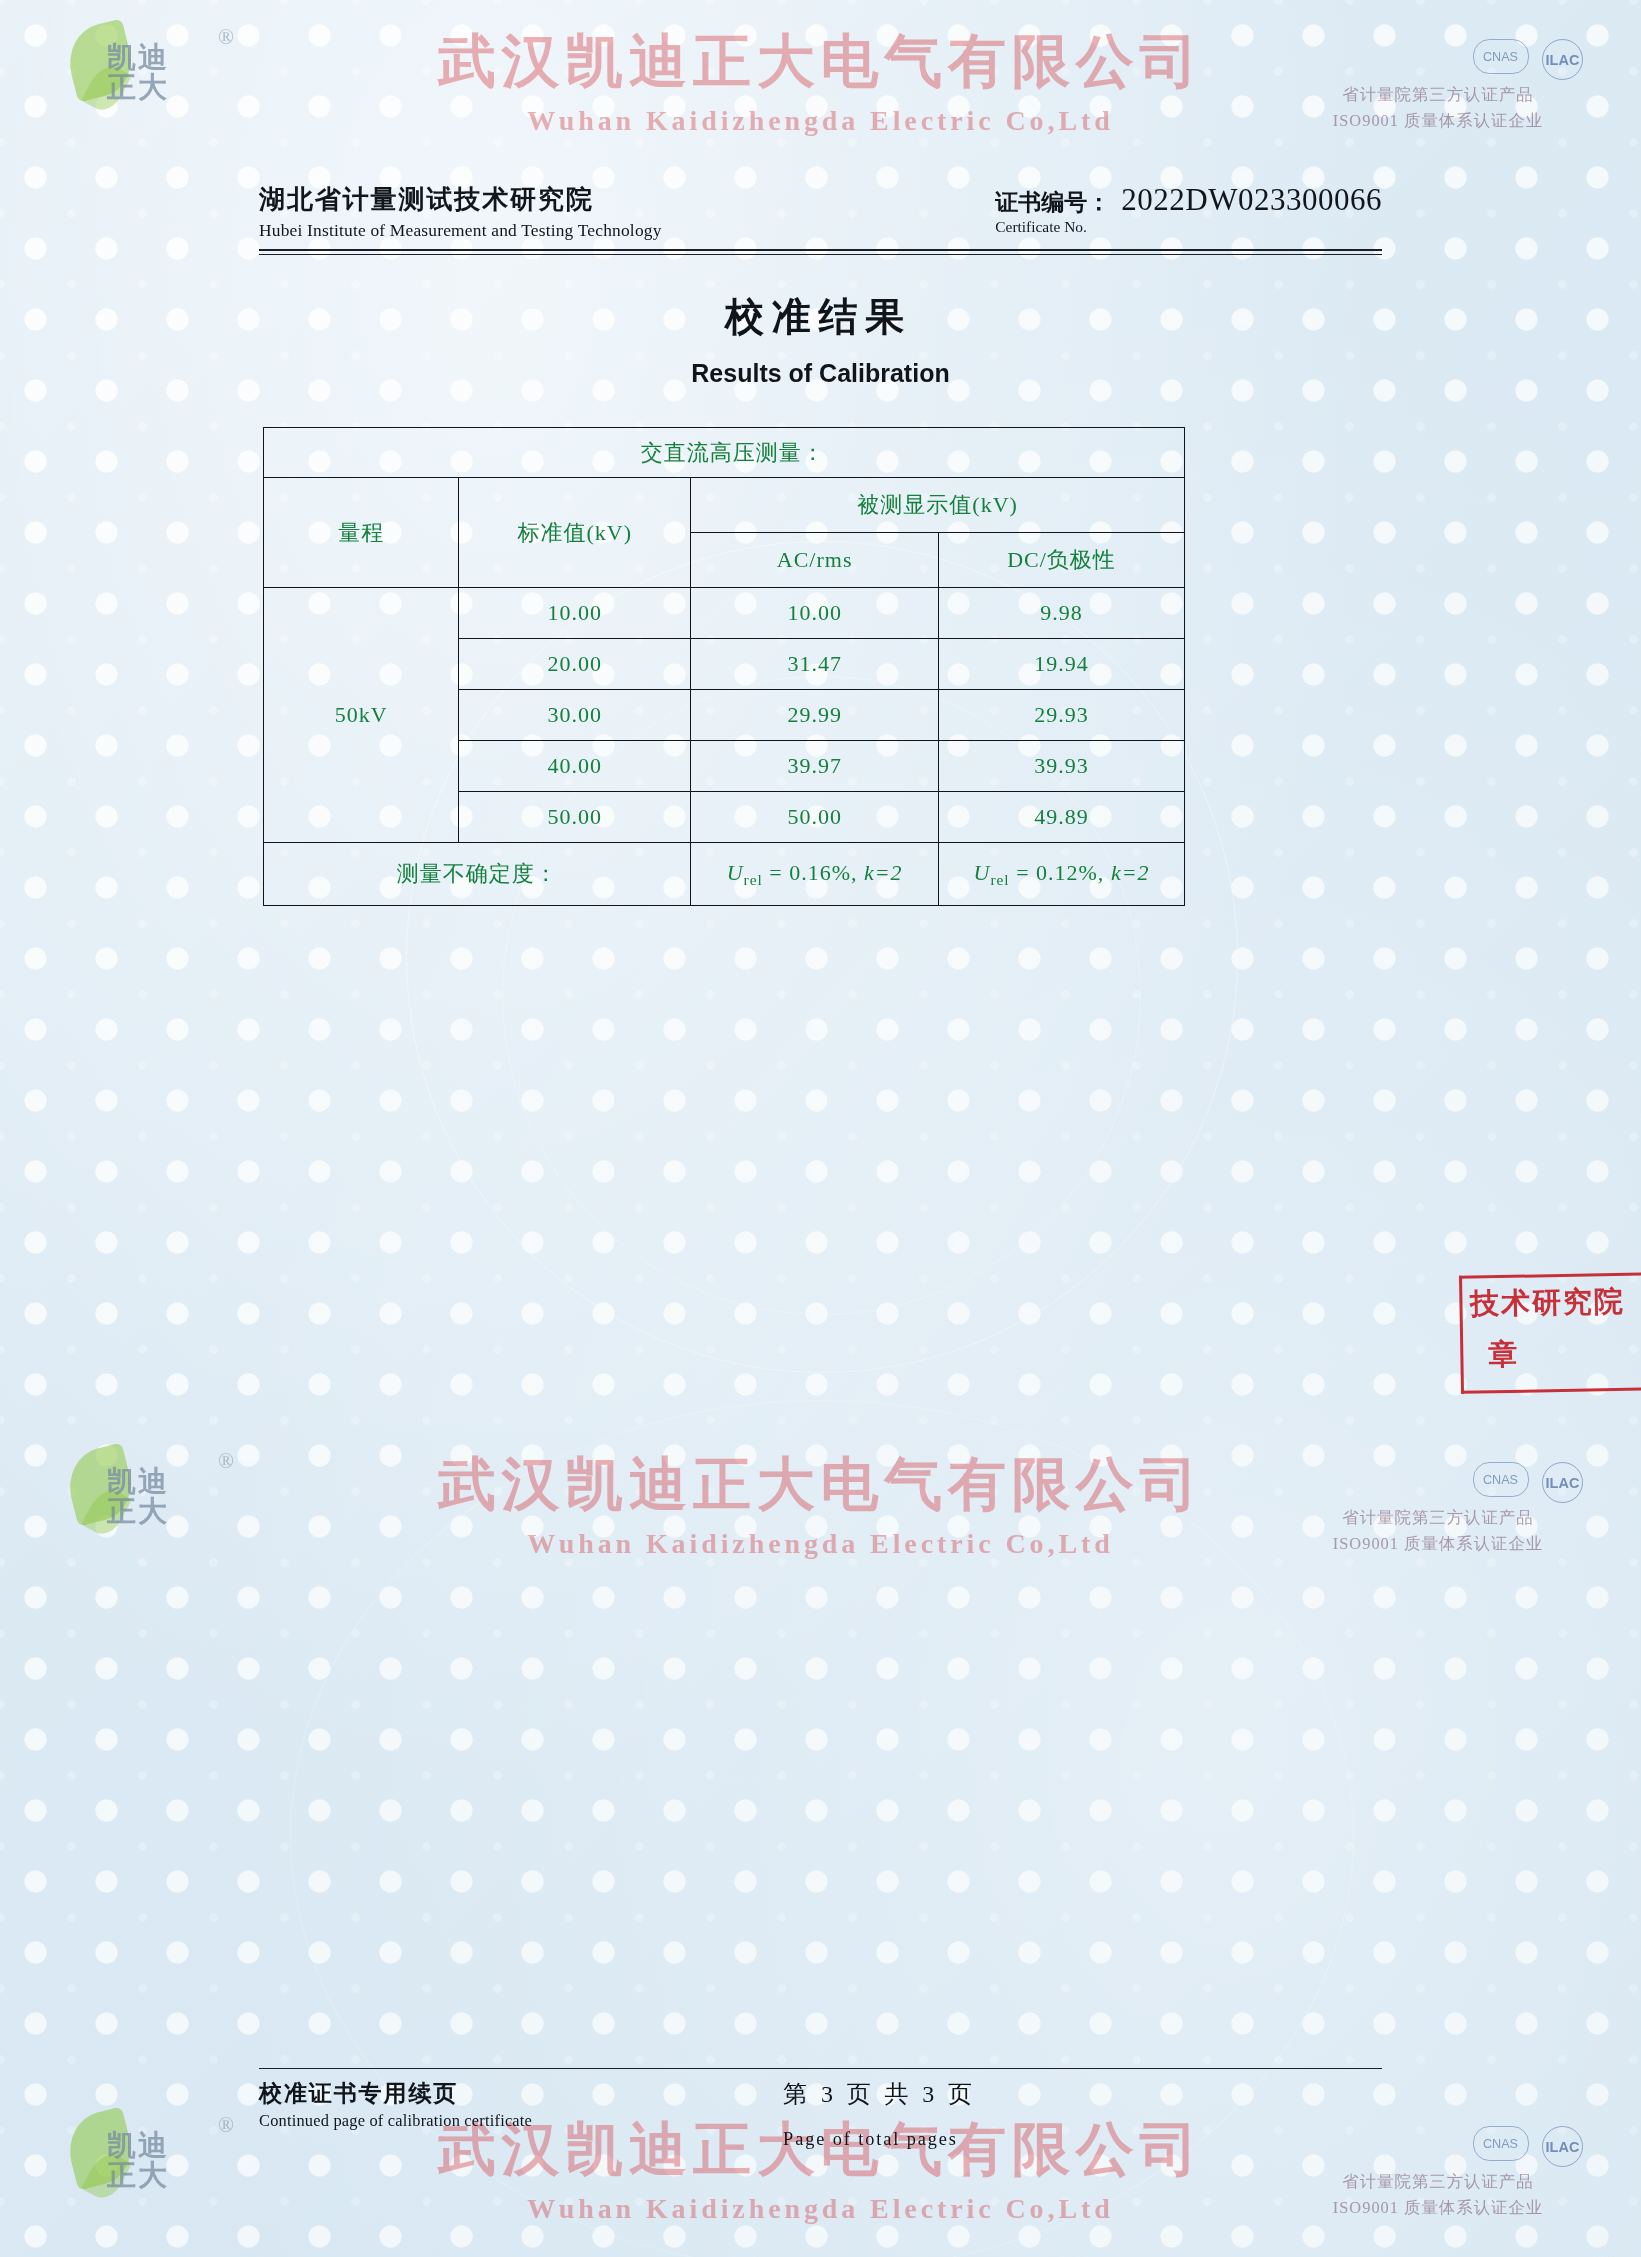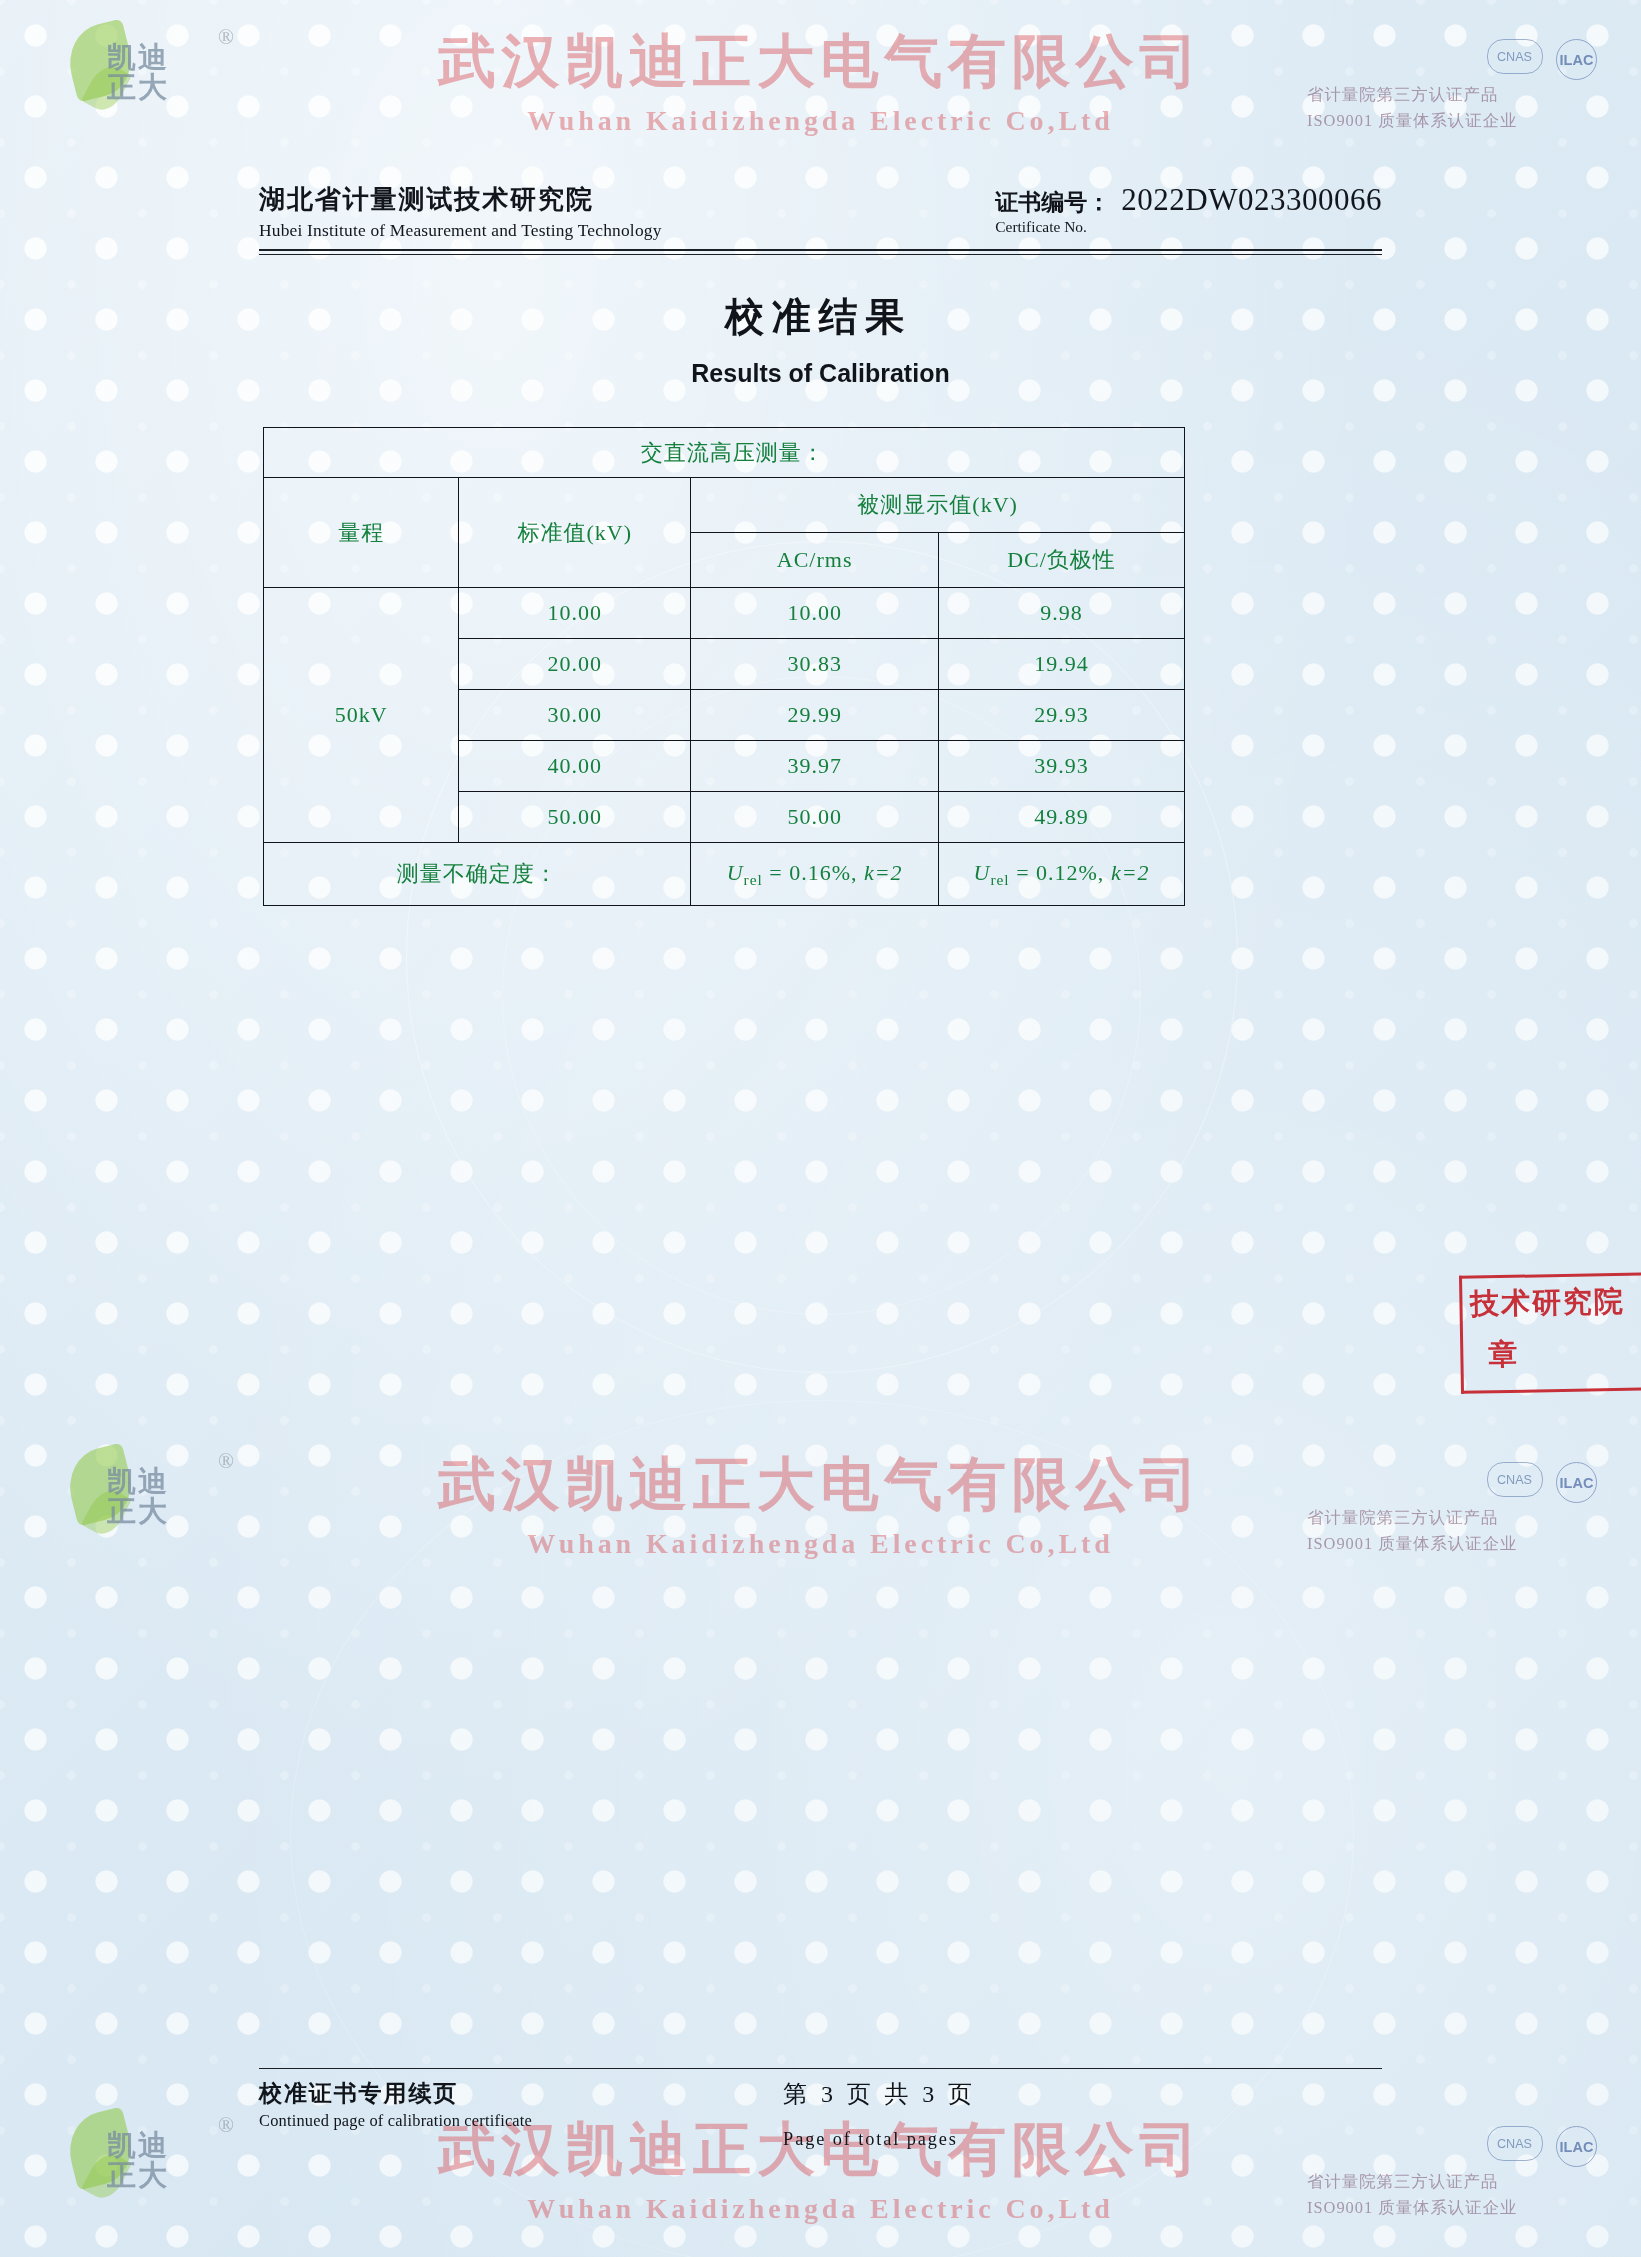--- a/index.html
+++ b/index.html
@@ -102,23 +102,23 @@
     letter-spacing: 1.9px;
     line-height: 1.05;
   }
   .reg-mark{
     position:absolute;
     font-size: 21px;
     color: rgba(150,160,170,0.7);
   }
   .cert-badges{
     position:absolute;
-    right: 44px;
+    right: 58px;
     width: 290px;
-    text-align: left;
+    text-align: center;
     pointer-events:none; user-select:none;
   }
   .cert-badges .circles{
     display:flex; justify-content:flex-end; gap:13.5px;
   }
   .cert-badges .c1{
     width:54px;height:33px;border-radius:16.4px;
     border:1.9px solid rgba(90,120,170,0.55);
     color:rgba(90,120,170,0.7); font-size:12.6px;
     display:flex;align-items:center;justify-content:center;
@@ -403,21 +403,21 @@
     </tr>
 
     <tr>
       <td class="rowcell" rowspan="5">50kV</td>
       <td class="rowcell">10.00</td>
       <td class="rowcell">10.00</td>
       <td class="rowcell">9.98</td>
     </tr>
     <tr>
       <td class="rowcell">20.00</td>
-      <td class="rowcell">30.83</td>
+      <td class="rowcell">31.47</td>
       <td class="rowcell">19.94</td>
     </tr>
     <tr>
       <td class="rowcell">30.00</td>
       <td class="rowcell">29.99</td>
       <td class="rowcell">29.93</td>
     </tr>
     <tr>
       <td class="rowcell">40.00</td>
       <td class="rowcell">39.97</td>

